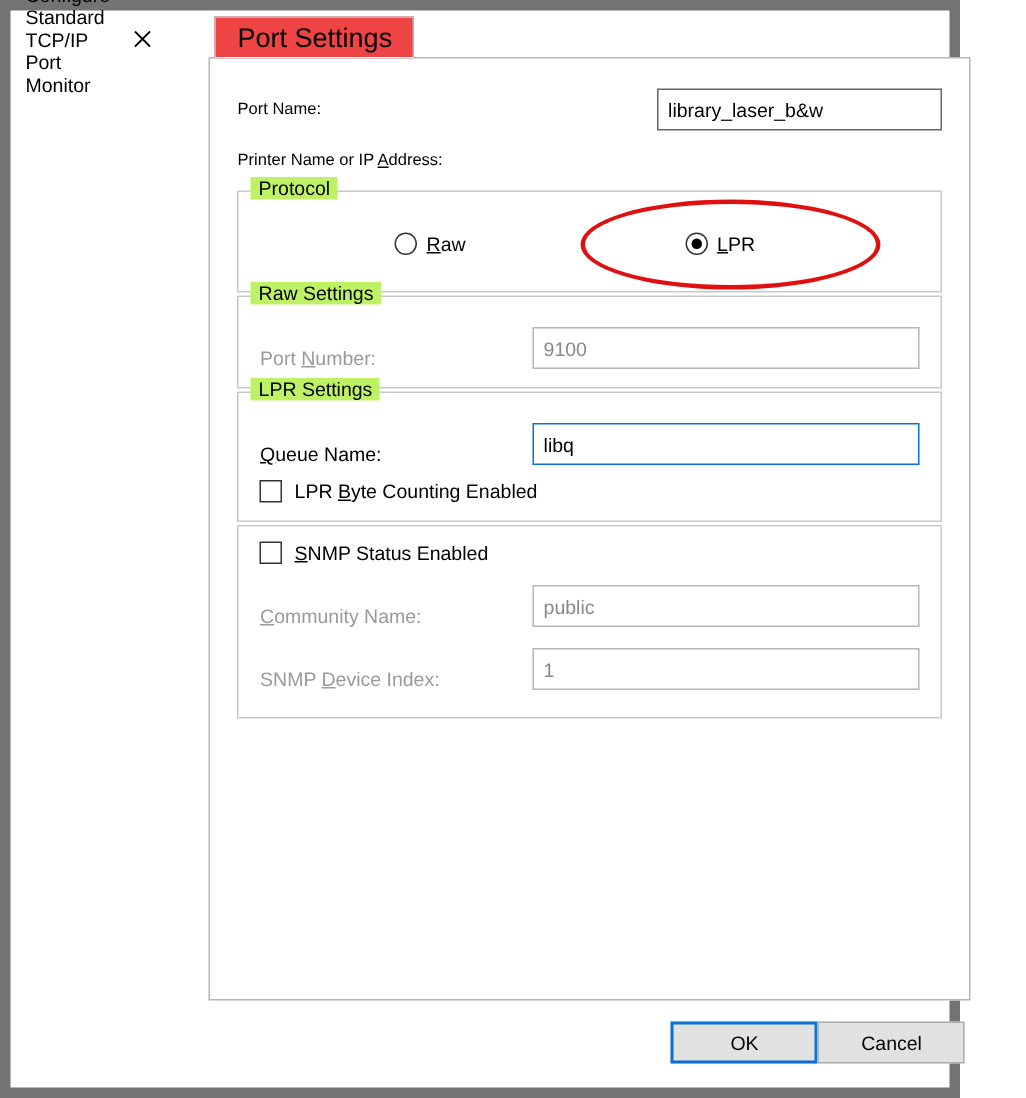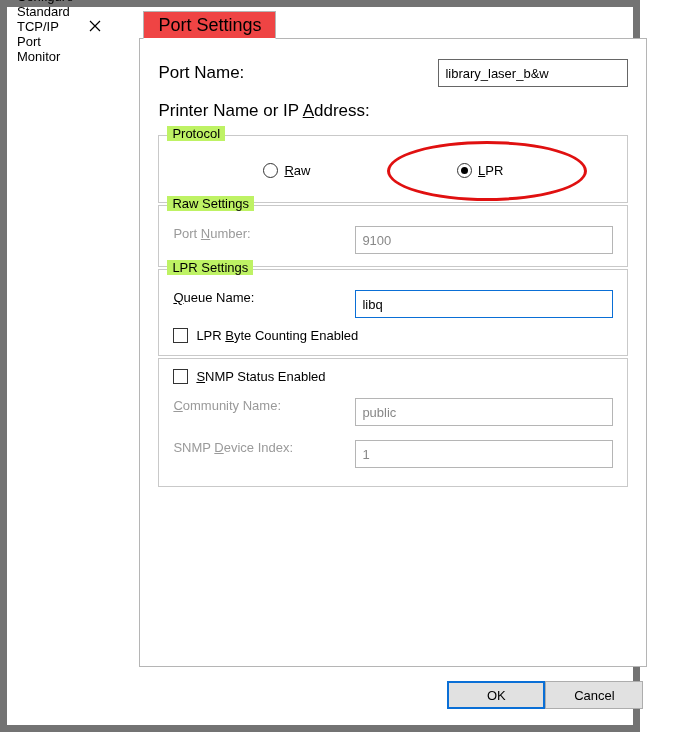--- a/index.html
+++ b/index.html
@@ -68,21 +68,21 @@
     background: #fff;
     z-index: 1;
   }
   .row {
     display: flex;
     align-items: center;
     margin-bottom: 14px;
   }
   .row label.field-label {
     width: 280px;
-    font-size: 17px;
+    font-size: 11px;
   }
   .textbox {
     flex: 1;
     height: 28px;
     border: 1px solid #666;
     background: #fff;
     padding: 0 6px;
     font-size: 13px;
     font-family: inherit;
     outline: none;
@@ -129,21 +129,21 @@
     content: ""; width: 7px; height: 7px; border-radius:50%;
     background:#000;
   }
   .checkbox {
     width: 15px; height: 15px;
     border: 1px solid #333;
     display:inline-block; background:#fff;
     vertical-align: middle;
   }
   .check-row { display:flex; align-items:center; gap:8px; margin-top:10px; font-size:13px;}
-  .inner-row { display:flex; align-items:flex-start; margin-top:6px; }
+  .inner-row { display:flex; align-items:flex-end; margin-top:6px; }
   .inner-row .lbl { width: 182px; font-size:13px;}
   .btnbar {
     display: flex;
     justify-content: flex-end;
     gap: 0;
     padding: 14px 4px 4px 0;
   }
   .btn {
     width: 98px; height: 28px;
     font-size: 13px; font-family: inherit;

